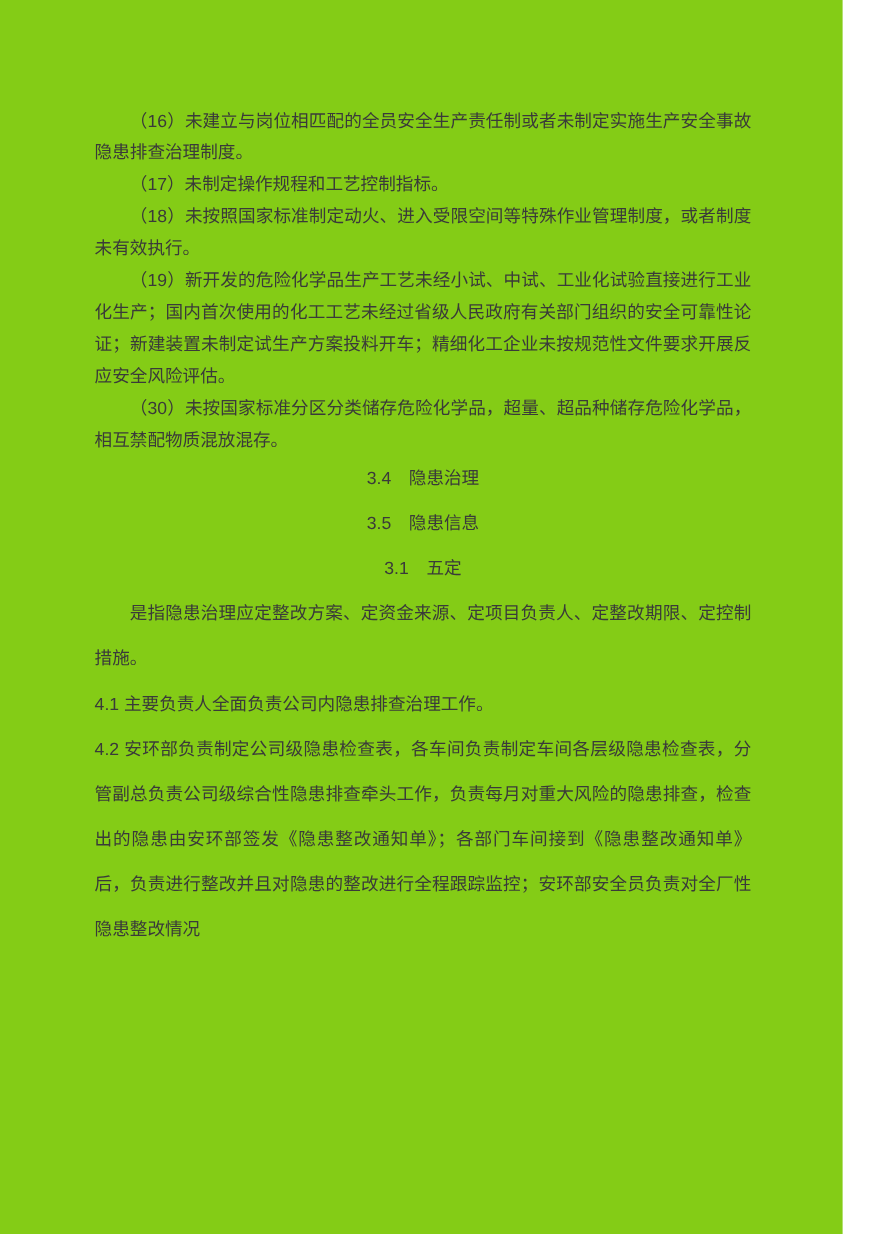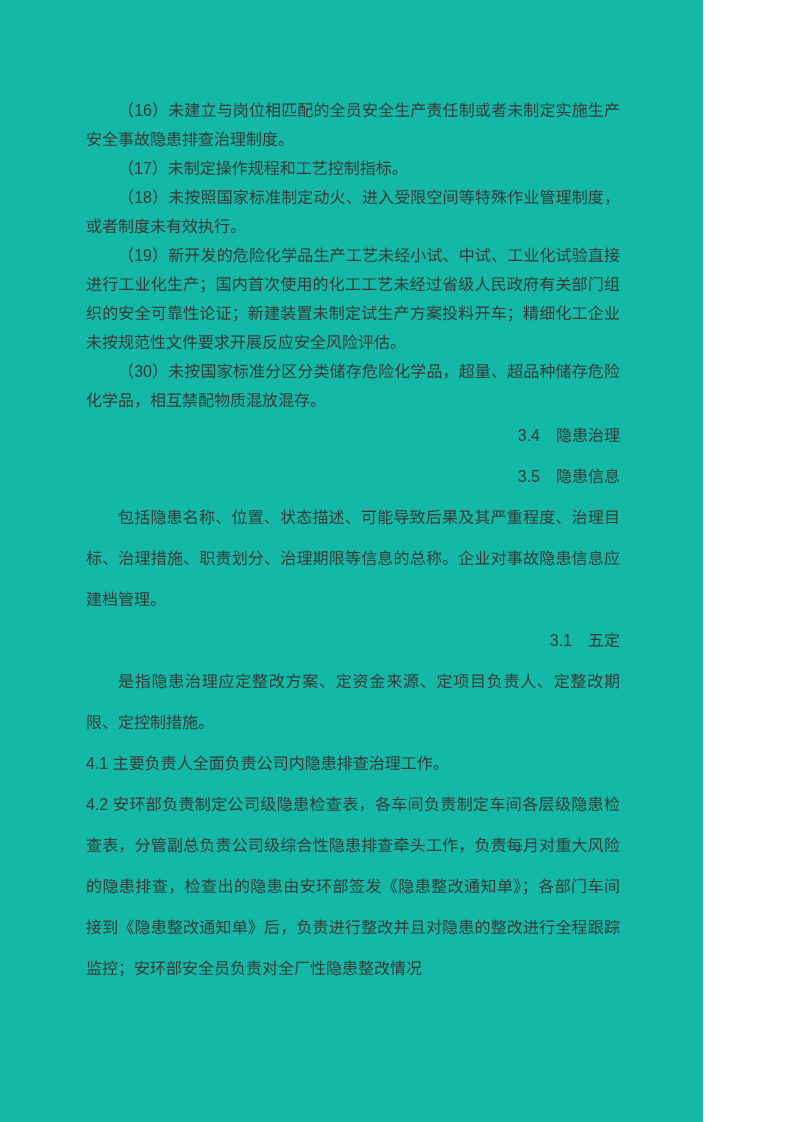--- a/index.html
+++ b/index.html
@@ -3,23 +3,23 @@
 <meta charset="utf-8">
 <style>
   html, body {
     margin: 0;
     padding: 0;
     background: #ffffff;
   }
   .page {
     position: relative;
     box-sizing: border-box;
-    width: 703px;
+    width: 766px;
     height: 1122px;
-    background: #14b8a6;
+    background: #84cc16;
     padding: 96px 83px 0 86px;
     overflow: hidden;
     font-family: "Liberation Sans", sans-serif;
     color: #3a3a3a;
     font-size: 16px;
     text-align: justify;
   }
   .page p, .page h2 {
     margin: 0;
     padding: 0;
@@ -27,21 +27,21 @@
     font-weight: normal;
   }
   
   .clause {
     line-height: 29px;
     text-indent: 2em;
   }
   
   .sec-heading {
     line-height: 41px;
-    text-align: right;
+    text-align: center;
     text-indent: 0;
   }
   .sec-body {
     line-height: 41px;
     text-indent: 2em;
   }
   .chapter-item {
     line-height: 41px;
     text-indent: 0;
   }
@@ -53,21 +53,20 @@
 
   <p class="clause">（16）未建立与岗位相匹配的全员安全生产责任制或者未制定实施生产安全事故隐患排查治理制度。</p>
   <p class="clause">（17）未制定操作规程和工艺控制指标。</p>
   <p class="clause">（18）未按照国家标准制定动火、进入受限空间等特殊作业管理制度，或者制度未有效执行。</p>
   <p class="clause">（19）新开发的危险化学品生产工艺未经小试、中试、工业化试验直接进行工业化生产；国内首次使用的化工工艺未经过省级人民政府有关部门组织的安全可靠性论证；新建装置未制定试生产方案投料开车；精细化工企业未按规范性文件要求开展反应安全风险评估。</p>
   <p class="clause">（30）未按国家标准分区分类储存危险化学品，超量、超品种储存危险化学品，相互禁配物质混放混存。</p>
 
   <h2 class="sec-heading">3.4　隐患治理</h2>
 
   <h2 class="sec-heading">3.5　隐患信息</h2>
-  <p class="sec-body">包括隐患名称、位置、状态描述、可能导致后果及其严重程度、治理目标、治理措施、职责划分、治理期限等信息的总称。企业对事故隐患信息应建档管理。</p>
 
   <h2 class="sec-heading">3.1　五定</h2>
   <p class="sec-body">是指隐患治理应定整改方案、定资金来源、定项目负责人、定整改期限、定控制措施。</p>
 
   <p class="chapter-item">4.1 主要负责人全面负责公司内隐患排查治理工作。</p>
   <p class="chapter-item">4.2 安环部负责制定公司级隐患检查表，各车间负责制定车间各层级隐患检查表，分管副总负责公司级综合性隐患排查牵头工作，负责每月对重大风险的隐患排查，检查出的隐患由安环部签发《隐患整改通知单》；各部门车间接到《隐患整改通知单》后，负责进行整改并且对隐患的整改进行全程跟踪监控；安环部安全员负责对全厂性隐患整改情况</p>
 
 </div>
 
 </body></html>

